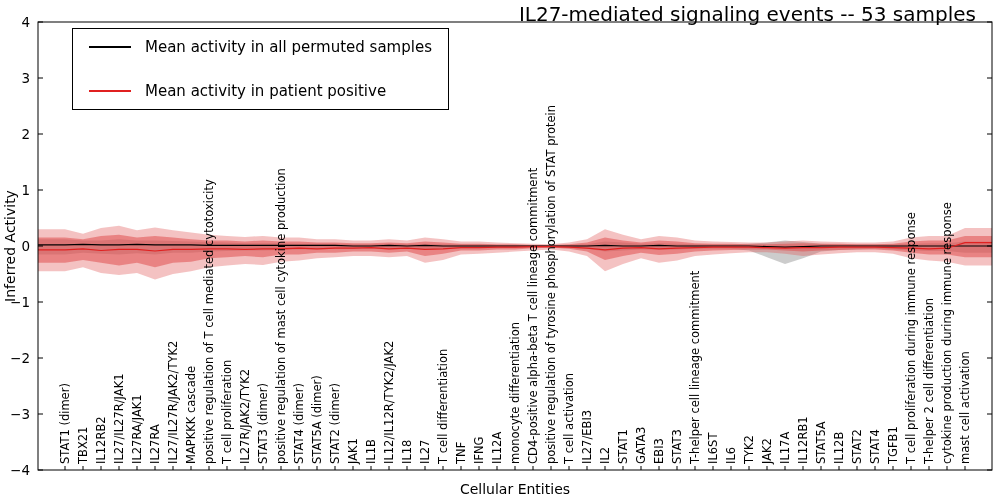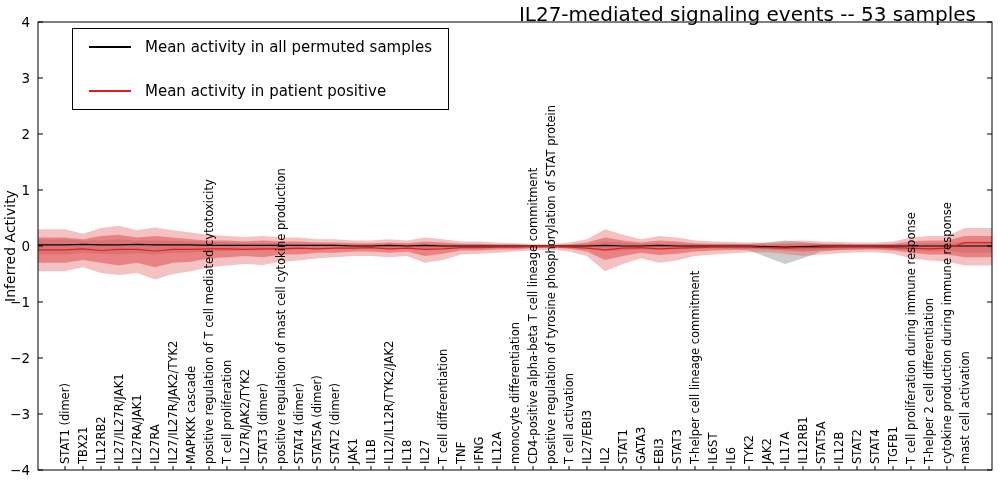--- a/index.html
+++ b/index.html
@@ -161,20 +161,21 @@
       <text x="911" y="464" transform="rotate(-90 911 464)" font-size="11.5px" dominant-baseline="central">T cell proliferation during immune response</text>
       <line x1="929" y1="466" x2="929" y2="470" stroke="#000"></line>
       <text x="929" y="464" transform="rotate(-90 929 464)" font-size="11.5px" dominant-baseline="central">T-helper 2 cell differentiation</text>
       <line x1="947" y1="466" x2="947" y2="470" stroke="#000"></line>
       <text x="947" y="464" transform="rotate(-90 947 464)" font-size="11.5px" dominant-baseline="central">cytokine production during immune response</text>
       <line x1="965" y1="466" x2="965" y2="470" stroke="#000"></line>
       <text x="965" y="464" transform="rotate(-90 965 464)" font-size="11.5px" dominant-baseline="central">mast cell activation</text>
     </svg>
   <div class="title">IL27-mediated signaling events -- 53 samples</div>
   <div class="ylabel">Inferred Activity</div>
+  <div class="xlabel">Cellular Entities</div>
   <div class="legend">
     <div class="legend-row">
       <span class="swatch" id="sw0" style="background: rgb(0, 0, 0);"></span>
       <span>Mean activity in all permuted samples</span>
     </div>
     <div class="legend-row">
       <span class="swatch" id="sw1" style="background: rgb(224, 32, 32);"></span>
       <span>Mean activity in patient positive</span>
     </div>
   </div>

